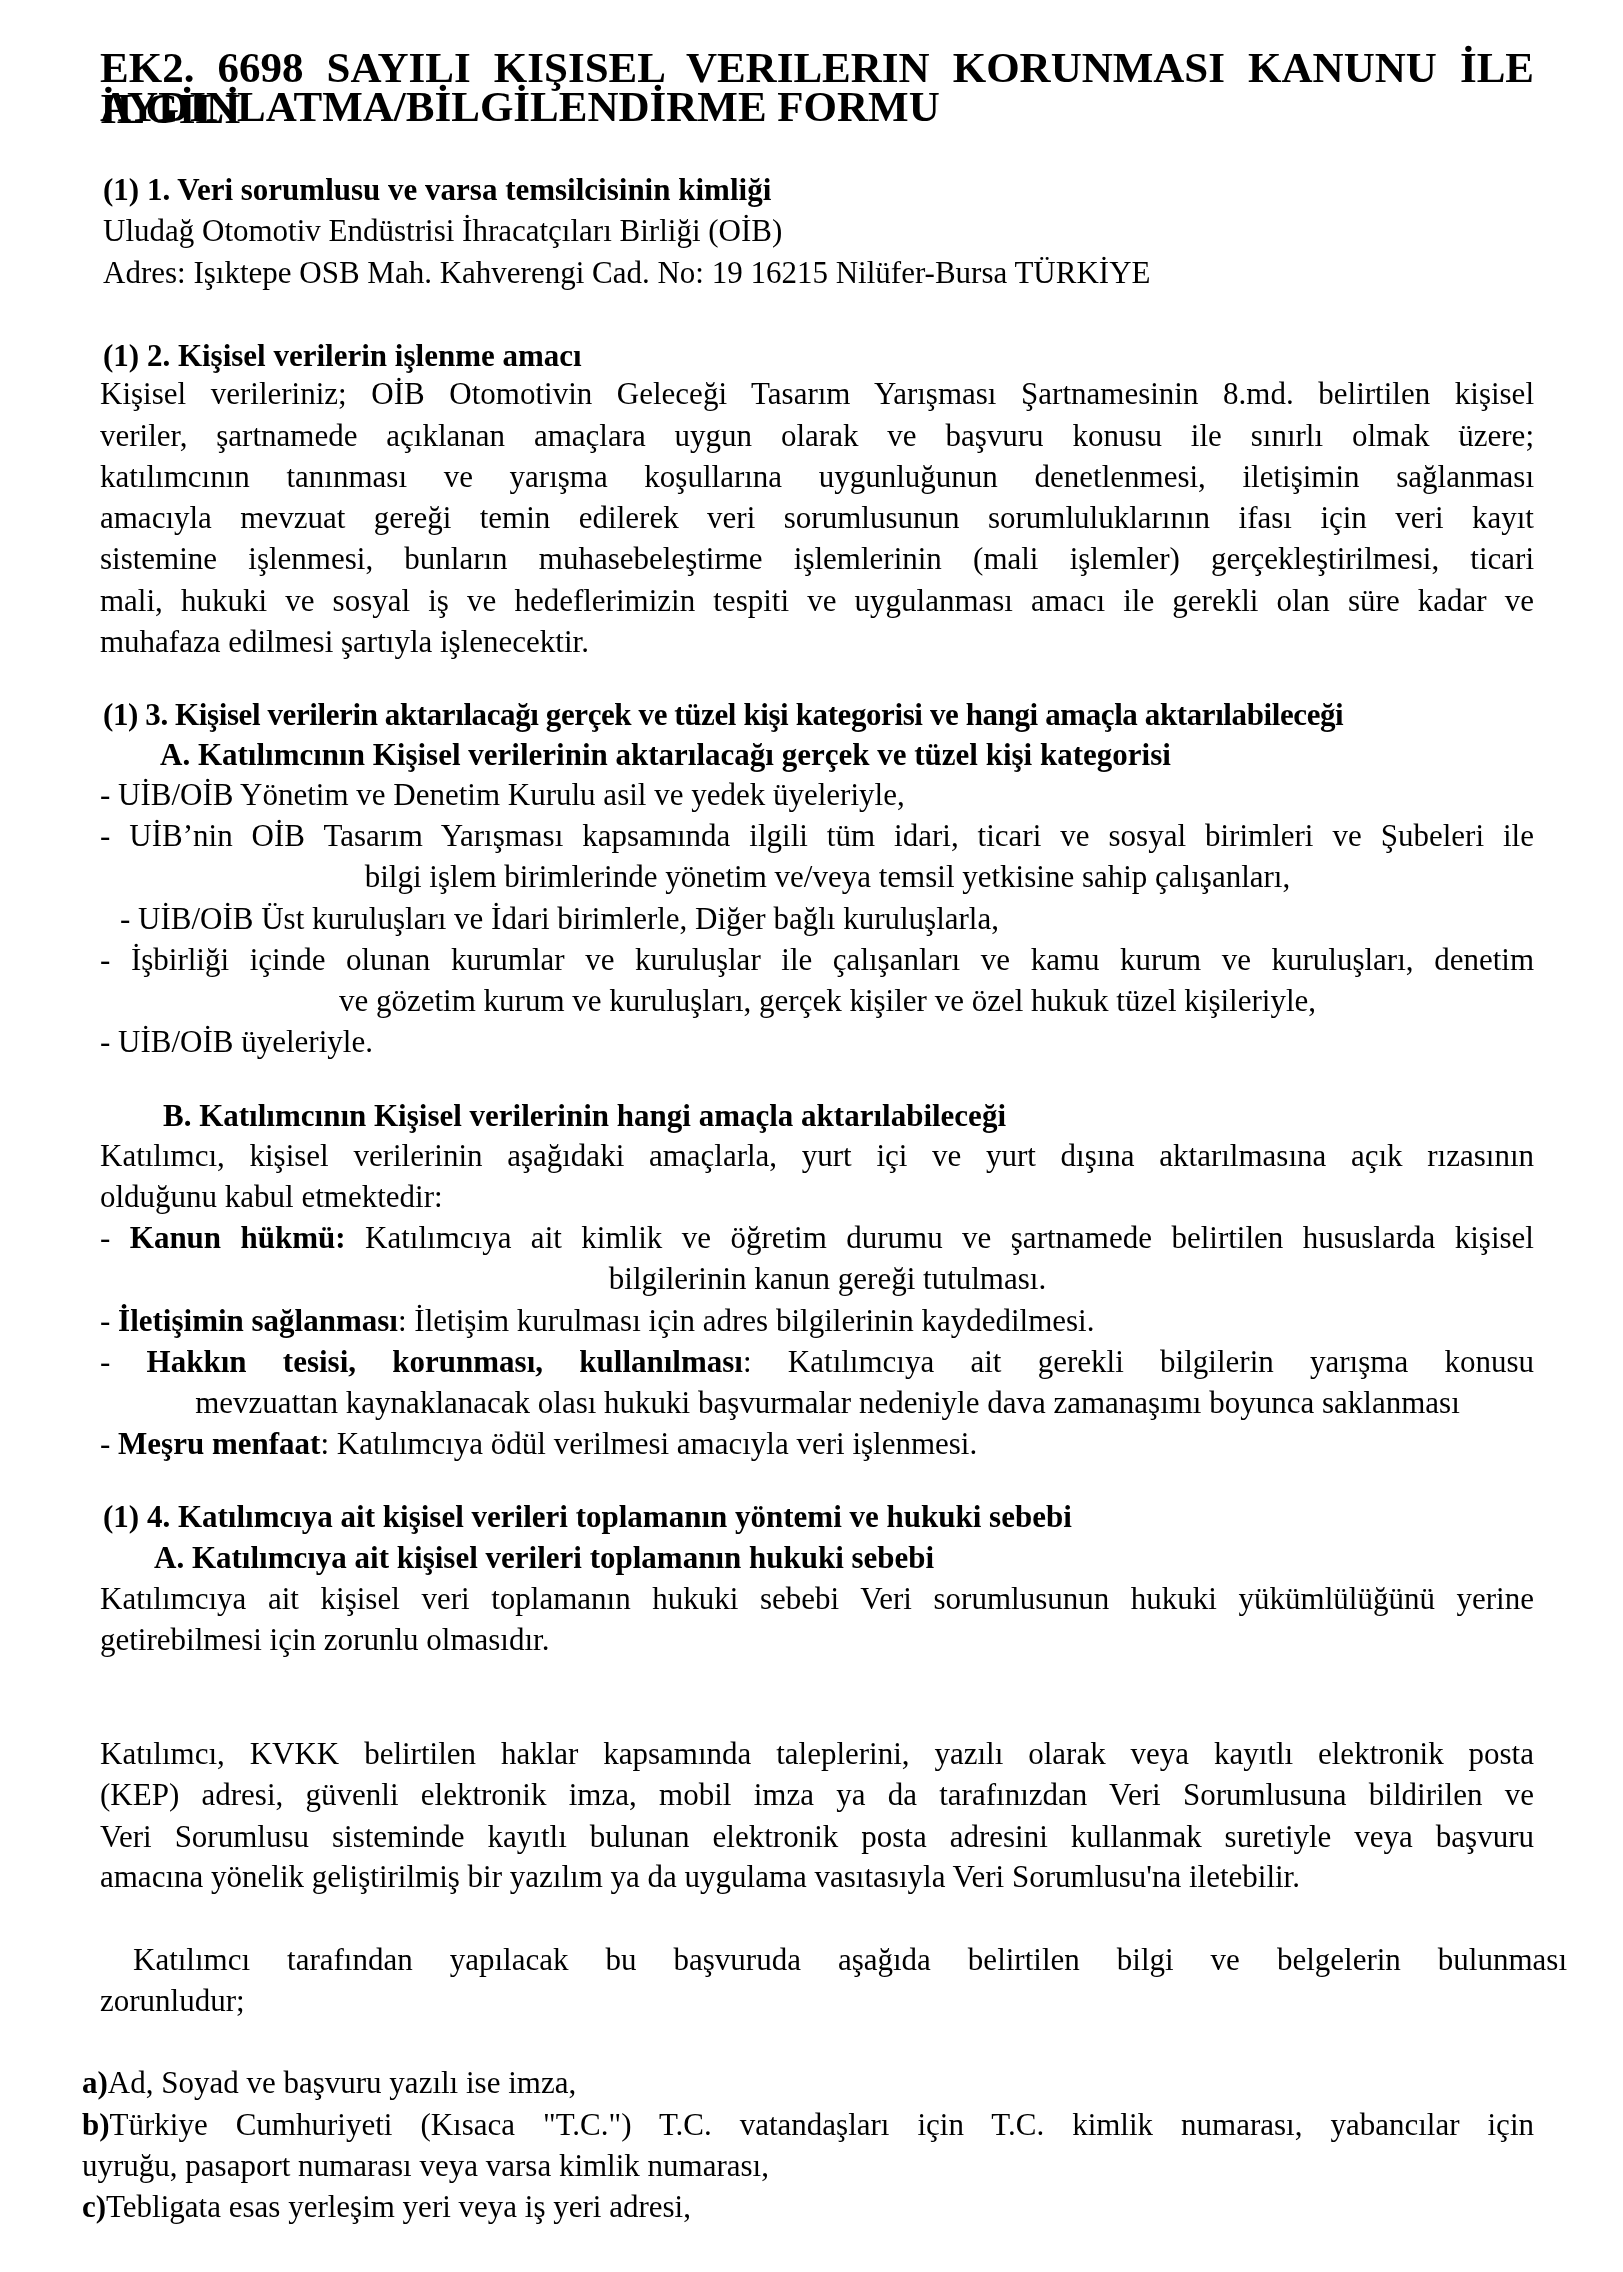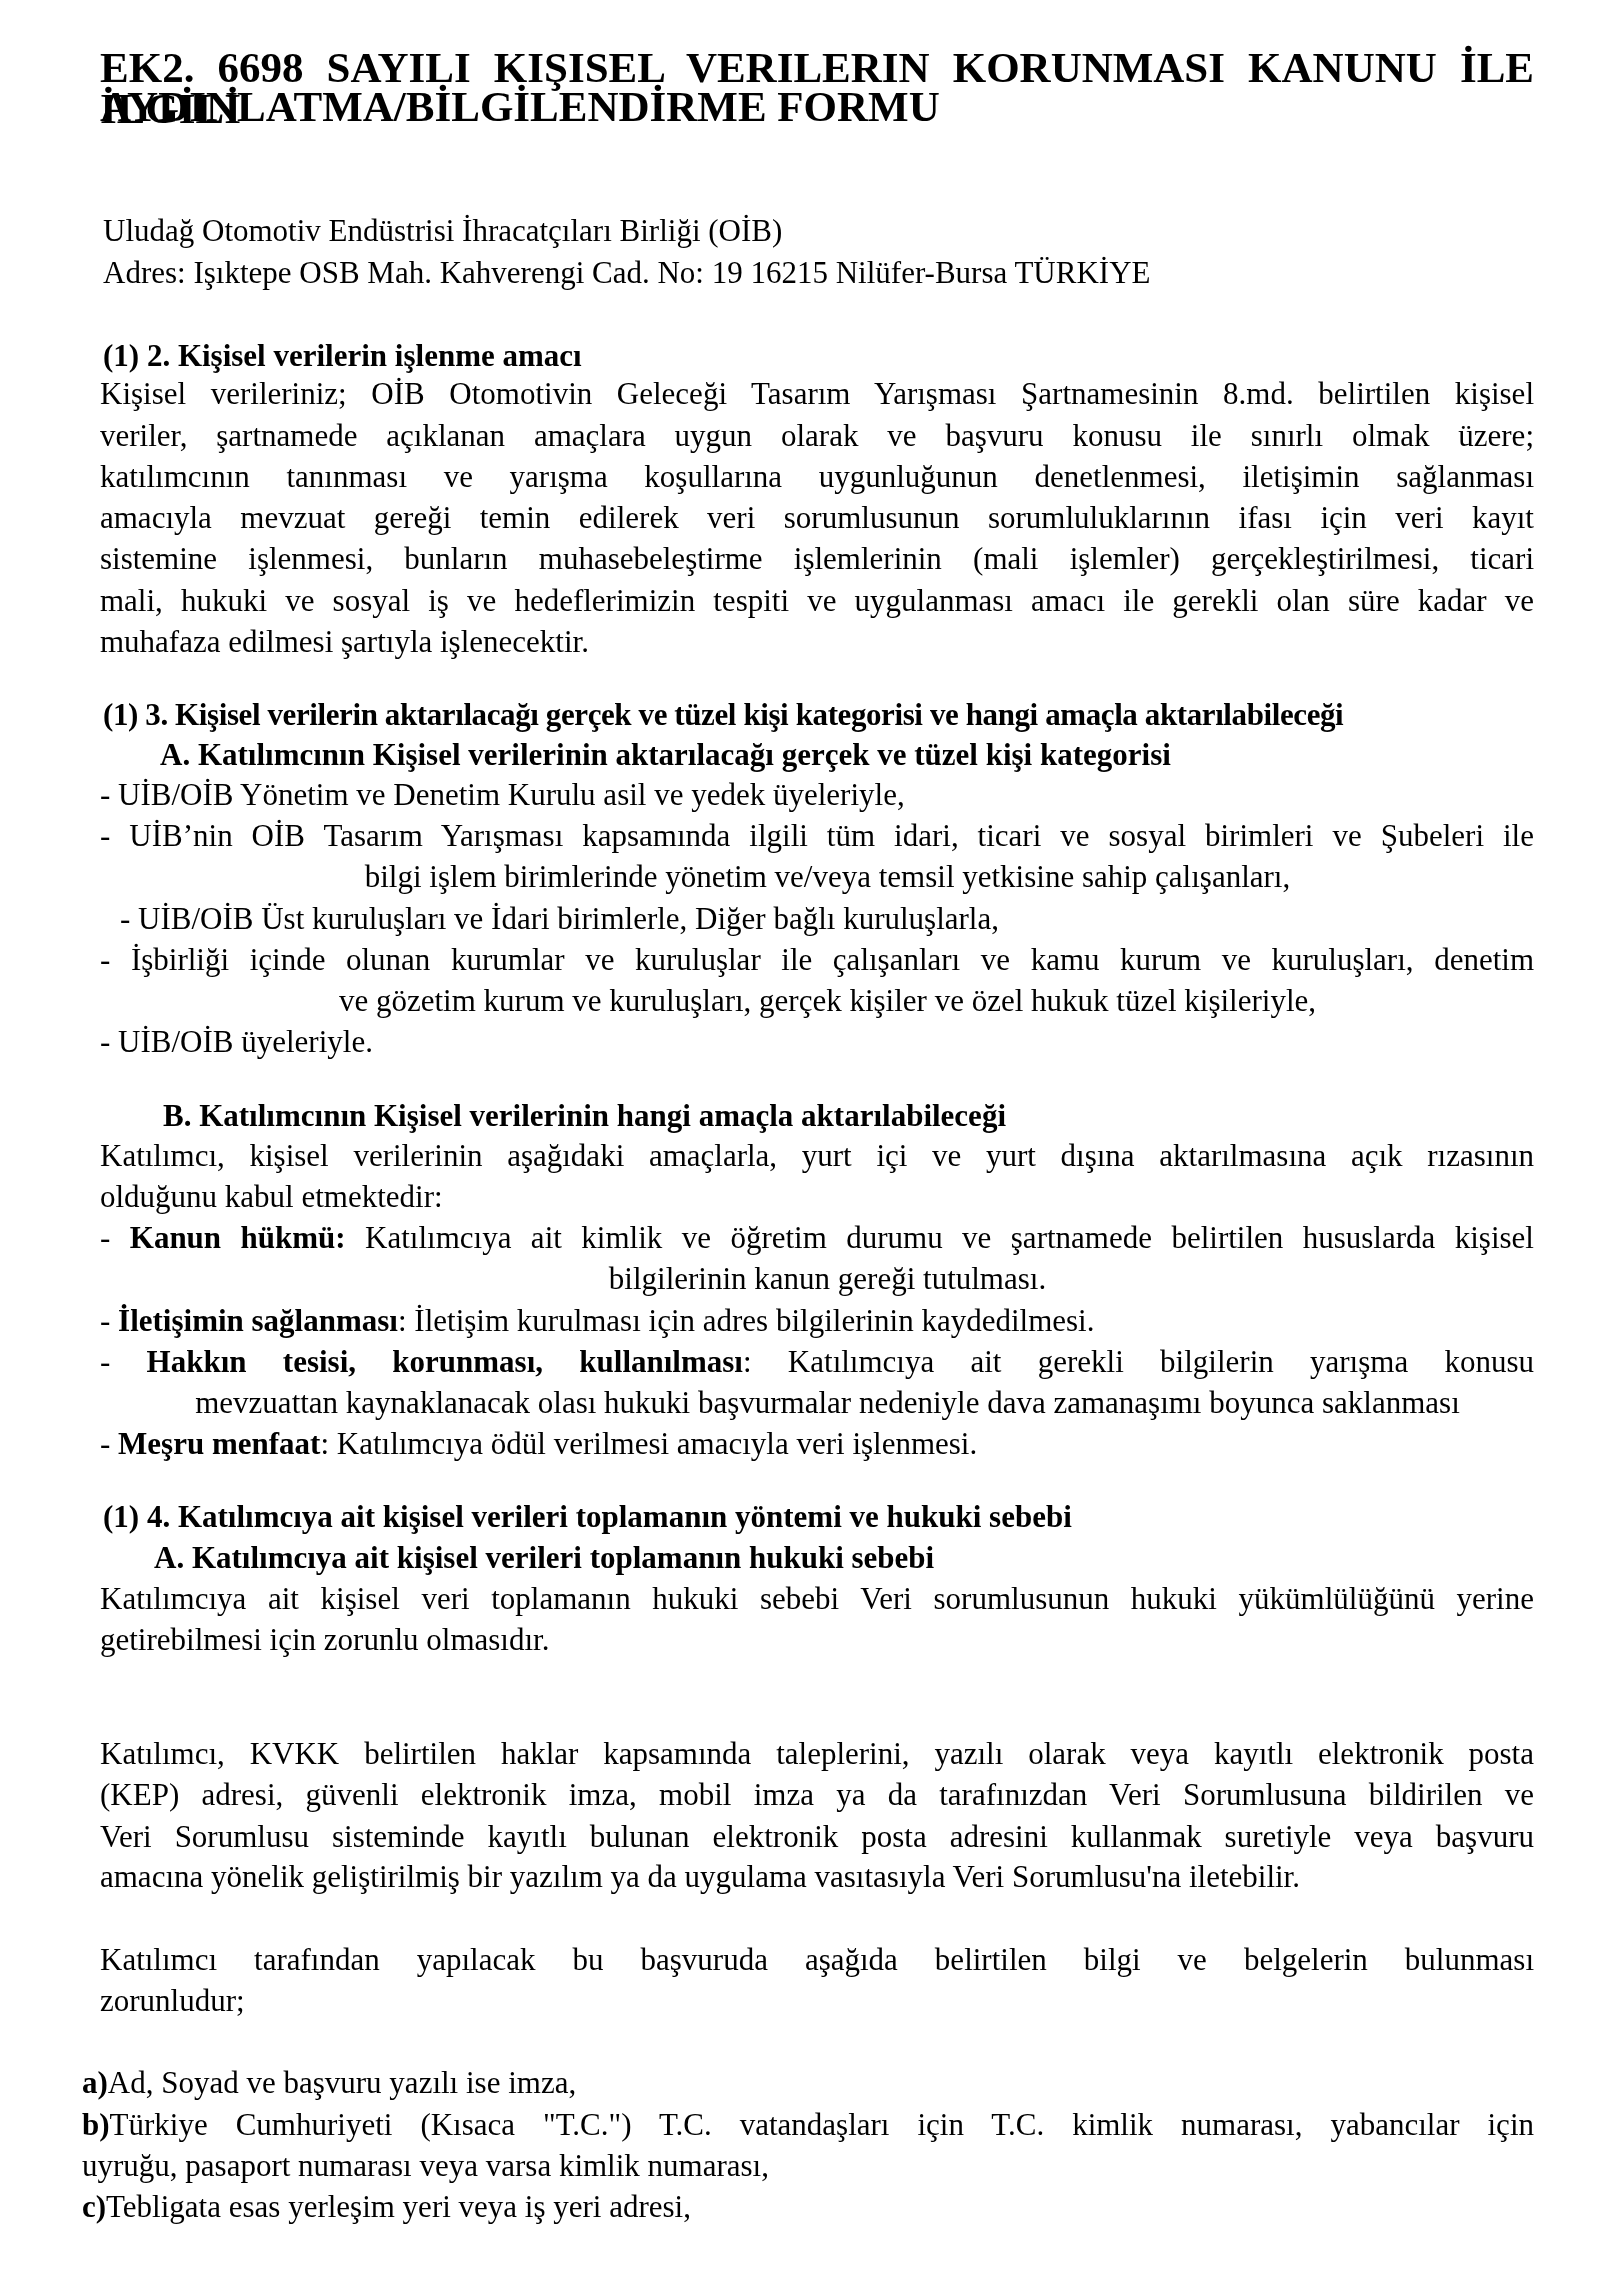--- a/index.html
+++ b/index.html
@@ -39,20 +39,21 @@
   .alpha { left: 82px; width: 1452px; }
 </style>
 </head>
 <body>
 
 <div class="page">
 
   <div class="line title just" style="top:47px;">EK2.  6698  SAYILI  KIŞISEL  VERILERIN  KORUNMASI  KANUNU  İLE  İLGİLİ</div>
   <div class="line title" style="top:86px;">AYDINLATMA/BİLGİLENDİRME FORMU</div>
 
+  <div class="line b ind1" style="top:169px;">(1)   1. Veri sorumlusu ve varsa temsilcisinin kimliği</div>
   <div class="line" style="top:210px; left:103px;">Uludağ Otomotiv Endüstrisi İhracatçıları Birliği (OİB)</div>
   <div class="line" style="top:252px; left:103px;">Adres: Işıktepe OSB Mah. Kahverengi Cad. No: 19 16215 Nilüfer-Bursa TÜRKİYE</div>
 
   <div class="line b ind1" style="top:335px;">(1)  2. Kişisel verilerin işlenme amacı</div>
   <div class="line just" style="top:373px;">Kişisel verileriniz; OİB Otomotivin Geleceği Tasarım Yarışması Şartnamesinin 8.md. belirtilen kişisel</div>
   <div class="line just" style="top:415px;">veriler, şartnamede açıklanan amaçlara uygun olarak ve başvuru konusu ile sınırlı olmak üzere;</div>
   <div class="line just" style="top:456px;">katılımcının tanınması ve yarışma koşullarına uygunluğunun denetlenmesi, iletişimin sağlanması</div>
   <div class="line just" style="top:497px;">amacıyla mevzuat gereği temin edilerek veri sorumlusunun sorumluluklarının ifası için veri kayıt</div>
   <div class="line just" style="top:538px;">sistemine işlenmesi, bunların muhasebeleştirme işlemlerinin (mali işlemler) gerçekleştirilmesi, ticari</div>
   <div class="line just" style="top:580px;">mali, hukuki ve sosyal iş ve hedeflerimizin tespiti ve uygulanması amacı ile gerekli olan süre kadar ve</div>
@@ -86,21 +87,21 @@
   <div class="line b ind1" style="top:1496px;">(1) 4. Katılımcıya ait kişisel verileri toplamanın yöntemi ve hukuki sebebi</div>
   <div class="line b ind2" style="top:1537px;">A. Katılımcıya ait kişisel verileri toplamanın hukuki sebebi</div>
   <div class="line just" style="top:1578px;">Katılımcıya ait kişisel veri toplamanın hukuki sebebi Veri sorumlusunun hukuki yükümlülüğünü yerine</div>
   <div class="line" style="top:1619px;">getirebilmesi için zorunlu olmasıdır.</div>
 
   <div class="line just" style="top:1733px;">Katılımcı, KVKK belirtilen haklar kapsamında taleplerini, yazılı olarak veya kayıtlı elektronik posta</div>
   <div class="line just" style="top:1774px;">(KEP) adresi, güvenli elektronik imza, mobil imza ya da tarafınızdan Veri Sorumlusuna bildirilen ve</div>
   <div class="line just" style="top:1816px;">Veri Sorumlusu sisteminde kayıtlı bulunan elektronik posta adresini kullanmak suretiyle veya başvuru</div>
   <div class="line" style="top:1856px;">amacına yönelik geliştirilmiş bir yazılım ya da uygulama vasıtasıyla Veri Sorumlusu'na iletebilir.</div>
 
-  <div class="line just" style="top:1939px;">Katılımcı tarafından yapılacak bu başvuruda aşağıda belirtilen bilgi ve belgelerin bulunması</div>
+  <div class="line just" style="top:1939px;margin-left:33px;">Katılımcı tarafından yapılacak bu başvuruda aşağıda belirtilen bilgi ve belgelerin bulunması</div>
   <div class="line" style="top:1980px;">zorunludur;</div>
 
   <div class="line alpha" style="top:2062px;"><span class="b">a)</span><span>Ad, Soyad ve başvuru yazılı ise imza,</span></div>
   <div class="line alpha just" style="top:2104px;"><span class="b">b)</span><span>Türkiye Cumhuriyeti (Kısaca "T.C.") T.C. vatandaşları için T.C. kimlik numarası, yabancılar için</span></div>
   <div class="line alpha" style="top:2145px;">uyruğu, pasaport numarası veya varsa kimlik numarası,</div>
   <div class="line alpha" style="top:2186px;"><span class="b">c)</span><span>Tebligata esas yerleşim yeri veya iş yeri adresi,</span></div>
 
 </div>
 
 

